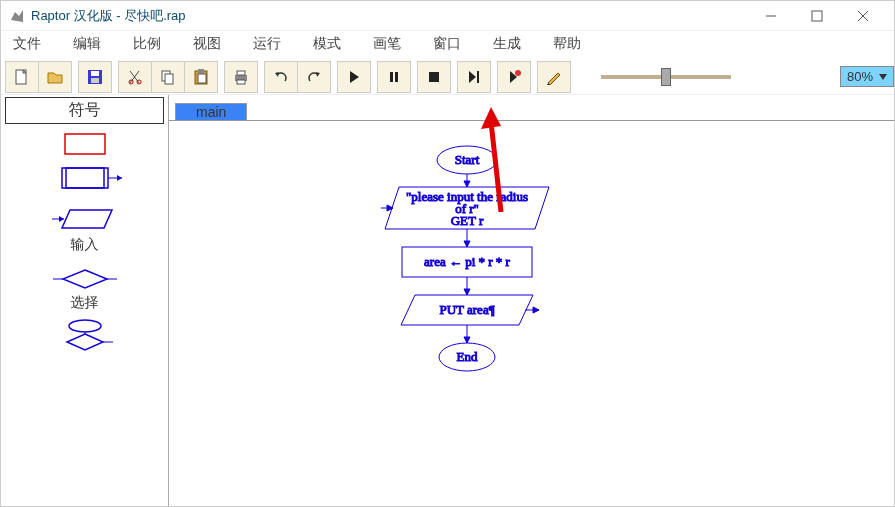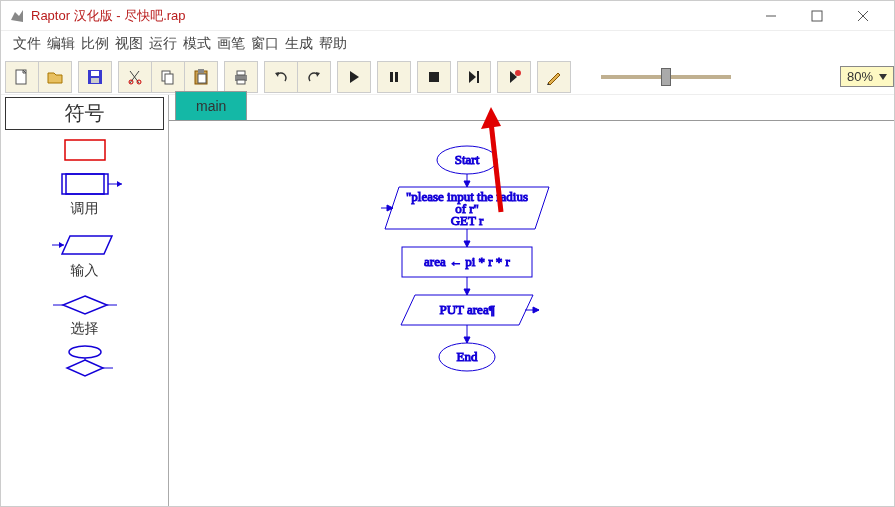--- a/index.html
+++ b/index.html
@@ -1,38 +1,38 @@
 <!DOCTYPE html>
 <html><head>
 <meta charset="utf-8">
 <style>
   * { box-sizing: border-box; margin: 0; padding: 0; font-family: "Microsoft YaHei", sans-serif; }
   body { width: 895px; height: 507px; background: #fff; border: 1px solid #ccc; overflow: hidden; font-size: 13px; color: #333; }
   .titlebar { height: 30px; display: flex; align-items: center; padding: 0 8px; background: #fff; border-bottom: 1px solid #eee; }
   .titlebar .app-icon { width: 16px; height: 16px; margin-right: 6px; }
-  .titlebar .title { flex: 1; color: #b91c1c; font-size: 13px; }
+  .titlebar .title { flex: 1; color: #0c4a6e; font-size: 13px; }
   .winbtn { width: 46px; height: 30px; display: flex; align-items: center; justify-content: center; color: #777; }
-  .menubar { display: flex; gap: 6px; padding: 4px 12px; color: #444; font-size: 14px; }
+  .menubar { display: flex; gap: 32px; padding: 4px 12px; color: #444; font-size: 14px; }
   .menubar span { cursor: pointer; }
   .toolbar { height: 36px; display: flex; align-items: center; padding-left: 4px; margin-top: 2px; border-bottom: 1px solid #eee; }
   .tbtn { width: 34px; height: 32px; display: flex; align-items: center; justify-content: center; border: 1px solid #ccc; background: #f7f3e0; margin-left: -1px; }
   .tbtn:first-child { margin-left: 0; }
   .tbtn.sep { width: 8px; border: none; background: transparent; }
   .slider-wrap { flex: 1; display: flex; align-items: center; padding: 0 20px 0 30px; }
   .slider-wrap input[type=range] { width: 130px; }
-  .zoom-box { border: 1px solid #888; padding: 2px 6px; background: #fef9c3; display: flex; align-items: center; gap: 6px; }
+  .zoom-box { border: 1px solid #888; padding: 2px 6px; background: #7dd3fc; display: flex; align-items: center; gap: 6px; }
   .zoom-box .tri { width: 0; height: 0; border-left: 4px solid transparent; border-right: 4px solid transparent; border-top: 6px solid #333; }
   .work { display: flex; height: calc(100% - 30px - 26px - 36px); }
   .side { width: 168px; border-right: 1px solid #aaa; background: #fff; text-align: center; }
-  .side-title { border: 1px solid #333; margin: 2px 4px; font-size: 20px; padding: 2px 12px; }
+  .side-title { border: 1px solid #333; margin: 2px 4px; font-size: 16px; padding: 2px 12px; }
   .side .sym { margin: 6px 0; }
   .side .sym .lbl { font-size: 14px; margin-top: 2px; }
   .main { flex: 1; display: flex; flex-direction: column; position: relative; }
   .tabrow { display: flex; border-bottom: 1px solid #999; height: 26px; align-items: flex-end; }
-  .tab { border: 1px solid #999; border-bottom: none; padding: 6px 20px; background: #14b8a6; font-size: 14px; margin-left: 6px; }
+  .tab { border: 1px solid #999; border-bottom: none; padding: 0 20px; background: #3b82f6; font-size: 14px; margin-left: 6px; }
   .canvas { flex: 1; position: relative; background: #fff; }
   .flow { position: absolute; left: 168px; top: 24px; }
   svg.shape { display: block; }
   .node-text { font-family: "Times New Roman", serif; font-size: 13px; fill: #1300d8; }
   .arrow-annot { position: absolute; left: 144px; top: -38px; }
   input[type=range] { -webkit-appearance: none; height: 4px; background: #c0b090; }
   input[type=range]::-webkit-slider-thumb { -webkit-appearance: none; width: 10px; height: 18px; background: #aaa; border: 1px solid #666; }
 </style>
 </head>
 <body>
@@ -197,21 +197,20 @@
         </svg>
     </div>
 
     <div class="sym">
       <svg class="shape" width="90" height="28" viewBox="0 0 90 28" style="margin:0 auto">
           <rect x="22" y="4" width="46" height="20" fill="none" stroke="#1300d8" stroke-width="1.5"></rect>
           <rect x="26" y="4" width="38" height="20" fill="none" stroke="#1300d8" stroke-width="1.5"></rect>
           <line x1="68" y1="14" x2="82" y2="14" stroke="#1300d8"></line>
           <polygon points="82,14 77,11 77,17" fill="#1300d8"></polygon>
         </svg>
-      <div class="lbl">调用</div>
     </div>
 
     <div style="display:flex;justify-content:center;gap:14px">
       <div class="sym">
         <svg class="shape" width="70" height="30" viewBox="0 0 70 30">
             <polygon points="20,6 62,6 54,24 12,24" fill="none" stroke="#1300d8" stroke-width="1.5"></polygon>
             <line x1="2" y1="15" x2="14" y2="15" stroke="#1300d8"></line>
             <polygon points="14,15 9,12 9,18" fill="#1300d8"></polygon>
           </svg>
         <div class="lbl">输入</div>

